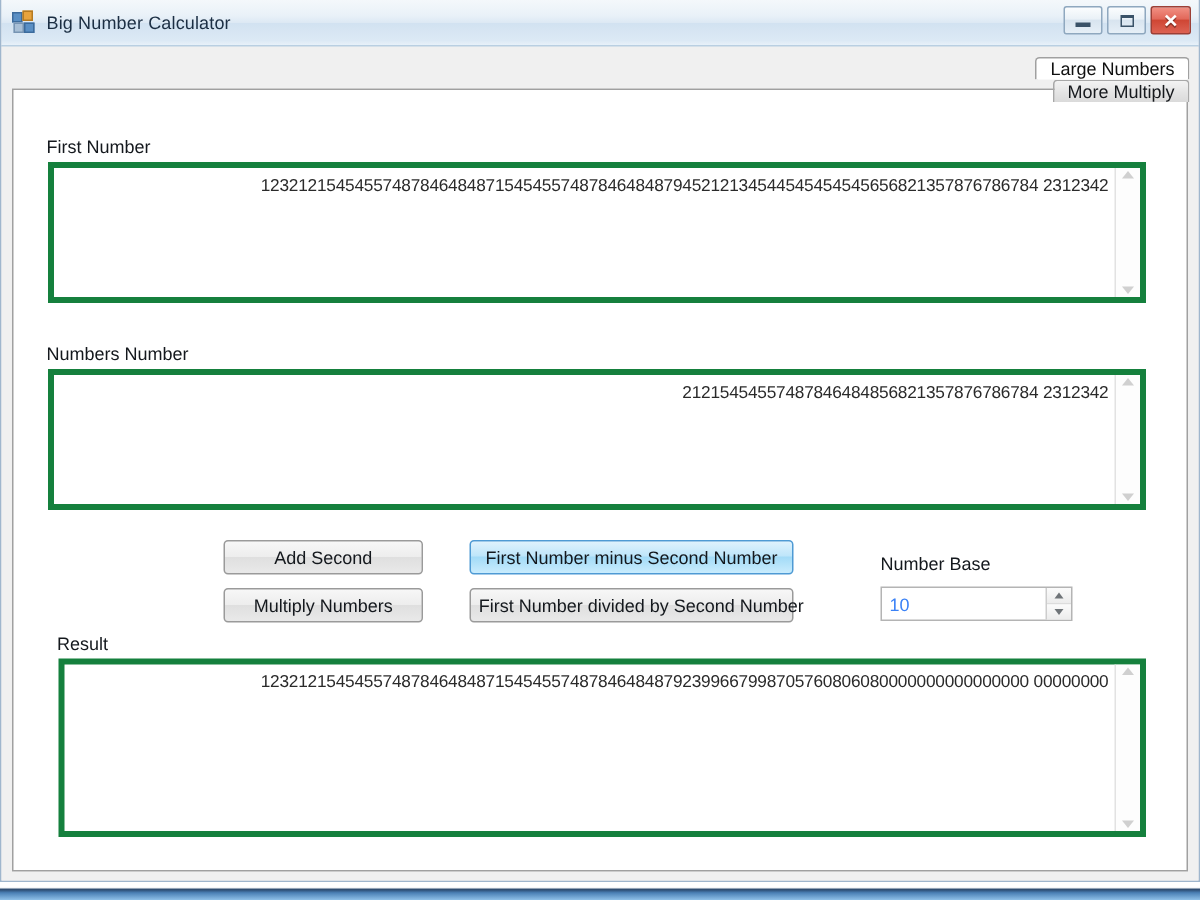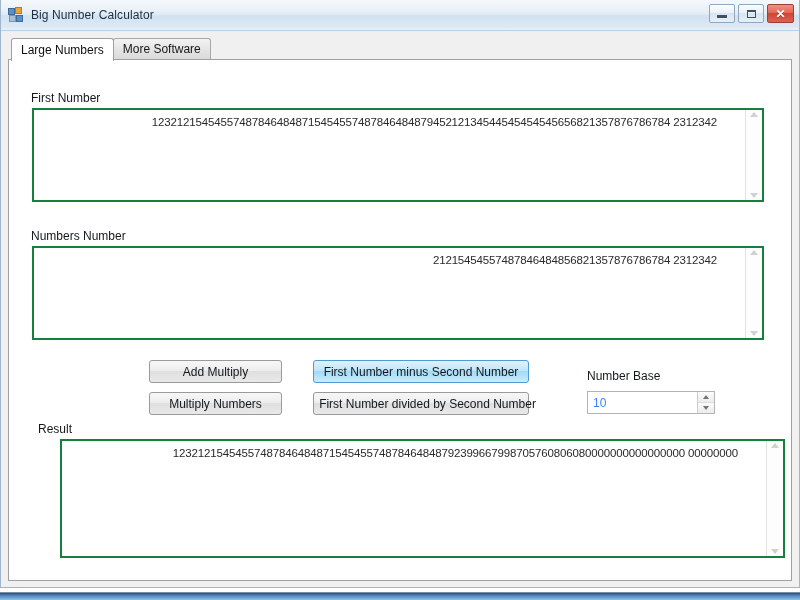--- a/index.html
+++ b/index.html
@@ -105,24 +105,25 @@
     background: #f0f0f0;
     padding: 7px 7px 6px 7px;
     display: flex;
     flex-direction: column;
   }
 
   
   .tabstrip {
     height: 22px;
     display: flex;
-    align-items: flex-start;
+    align-items: flex-end;
     padding-left: 3px;
     position: relative;
     z-index: 2;
+    flex-direction: column;
   }
   .tab {
     height: 21px;
     padding: 0 9px;
     font-size: 12px;
     color: #15181c;
     display: flex;
     align-items: center;
     border: 1px solid #a8a8a8;
     border-bottom: none;
@@ -154,24 +155,23 @@
   .field-label {
     position: absolute;
     font-size: 12px;
     color: #14181d;
     white-space: nowrap;
   }
 
   .textbox {
     position: absolute;
     background: #ffffff;
-    border: 2px solid #15803d;
+    border: 4px solid #15803d;
     display: flex;
     overflow: hidden;
-    gap: 24px;
   }
   .textbox .content {
     flex: 1;
     padding: 5px 4px 0 4px;
     font-size: 11.5px;
     color: #2a2a2a;
     line-height: 14px;
     word-break: break-all;
     overflow: hidden;
     letter-spacing: -0.15px;
@@ -278,21 +278,21 @@
     </div>
   </div>
 
   <div class="client">
 
     <div class="tabstrip">
       <div class="tab active">
         <span>Large Numbers</span>
       </div>
       <div class="tab">
-        <span>More Software</span>
+        <span>More Multiply</span>
       </div>
     </div>
 
     <div class="tabpage">
 
       <div class="field-label" style="left:22px; top:31px;">First Number</div>
       <div class="textbox" style="left:23px; top:48px; width:732px; height:94px;">
         <div class="content">12321215454557487846484871545455748784648487945212134544545454545656821357876786784 2312342</div>
         <div class="vscroll">
           <span class="arrow up"></span>
@@ -303,21 +303,21 @@
       <div class="field-label" style="left:22px; top:169px;">Numbers Number</div>
       <div class="textbox" style="left:23px; top:186px; width:732px; height:94px;">
         <div class="content">21215454557487846484856821357876786784 2312342</div>
         <div class="vscroll">
           <span class="arrow up"></span>
           <span class="arrow down"></span>
         </div>
       </div>
 
       <div class="button" style="left:140px; top:300px; width:133px; height:23px;">
-        <span>Add Multiply</span>
+        <span>Add Second</span>
       </div>
       <div class="button" style="left:140px; top:332px; width:133px; height:23px;">
         <span>Multiply Numbers</span>
       </div>
       <div class="button highlight" style="left:304px; top:300px; width:216px; height:23px;">
         <span>First Number minus Second Number</span>
       </div>
       <div class="button" style="left:304px; top:332px; width:216px; height:23px;padding-left:13px;">
         <span>First Number divided by Second Number</span>
       </div>
@@ -329,21 +329,21 @@
           <div class="sb">
             <span class="tri up"></span>
           </div>
           <div class="sb">
             <span class="tri down"></span>
           </div>
         </div>
       </div>
 
       <div class="field-label" style="left:29px; top:362px;">Result</div>
-      <div class="textbox" style="left:30px; top:379px; width:725px; height:119px;margin-left:21px;">
+      <div class="textbox" style="left:30px; top:379px; width:725px; height:119px;">
         <div class="content">1232121545455748784648487154545574878464848792399667998705760806080000000000000000 00000000</div>
         <div class="vscroll">
           <span class="arrow up"></span>
           <span class="arrow down"></span>
         </div>
       </div>
 
     </div>
   </div>
 </div>

